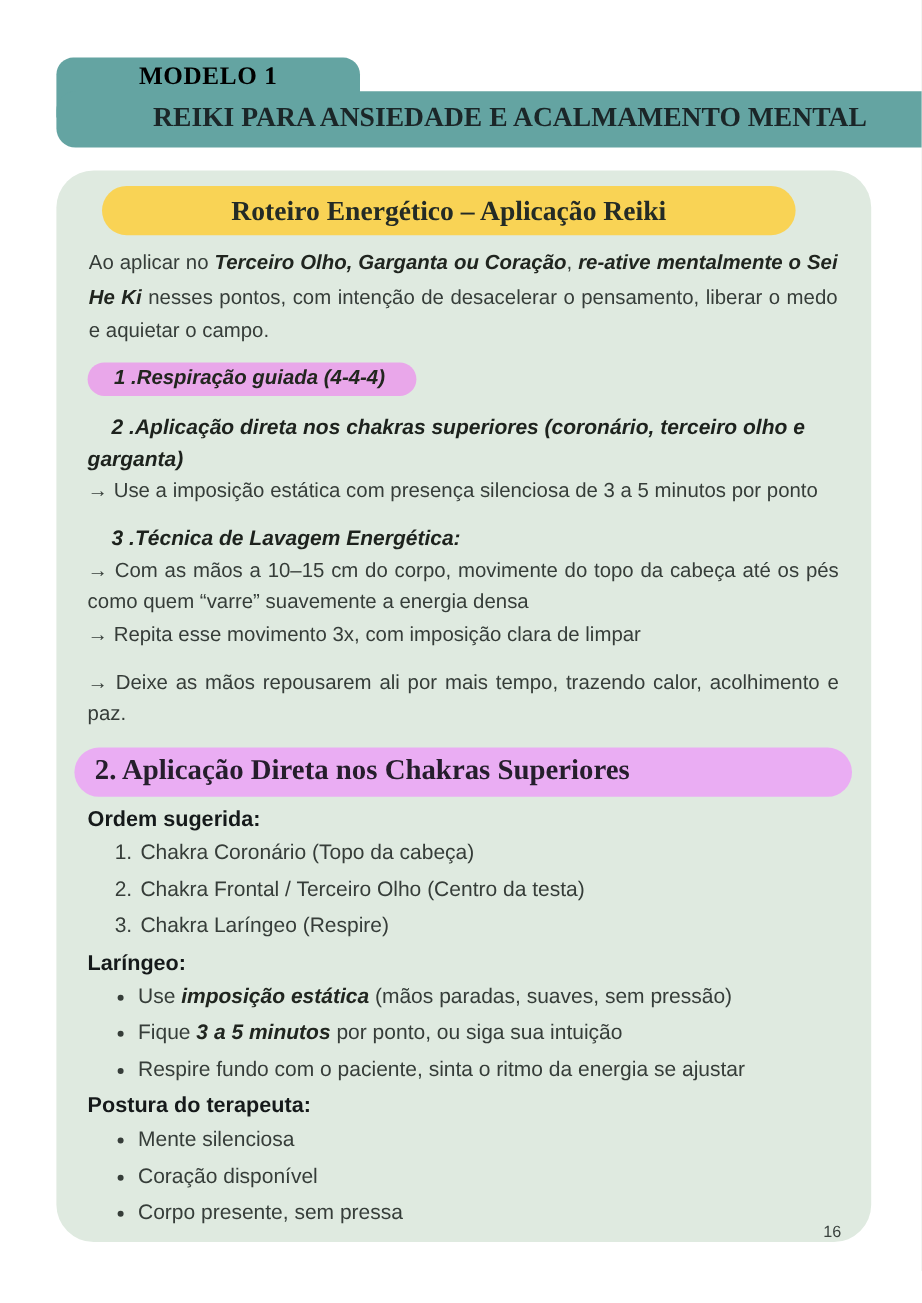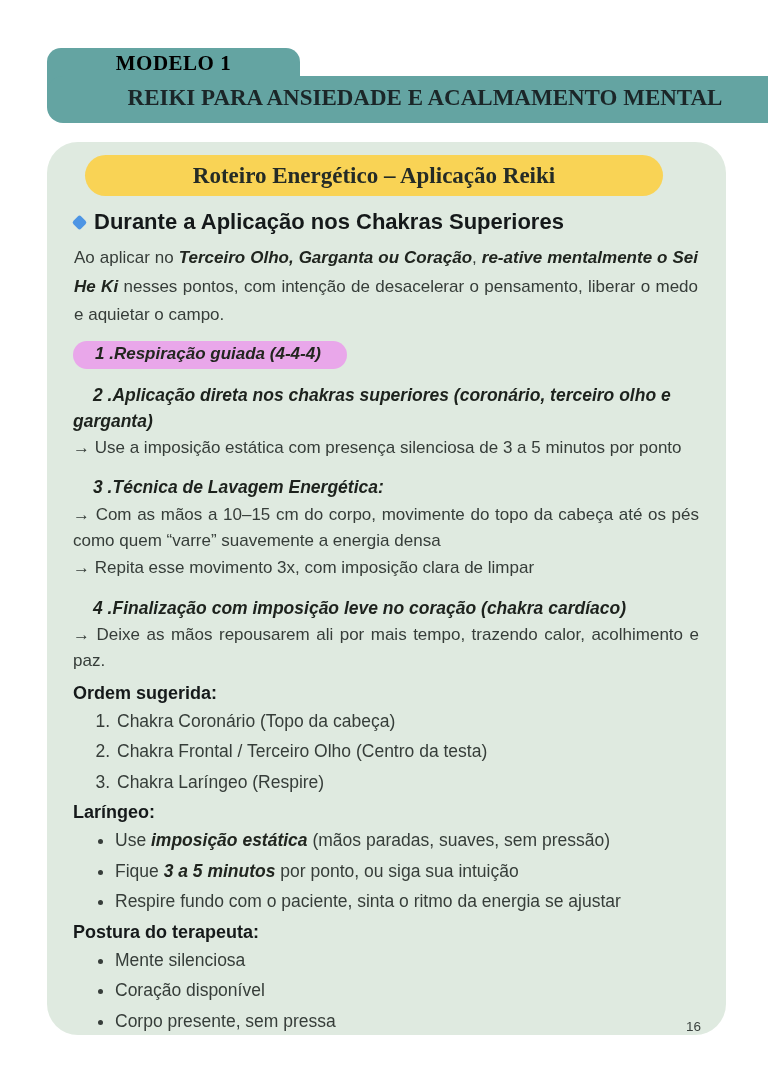--- a/index.html
+++ b/index.html
@@ -83,47 +83,45 @@
   <div class="header-band">
     <span>REIKI PARA ANSIEDADE E ACALMAMENTO MENTAL</span>
   </div>
 
   <div class="card">
 
     <div class="banner-pill">
       <span>Roteiro Energético – Aplicação Reiki</span>
     </div>
 
-    <div class="s1-heading">
-      <span class="diamond"></span>
-      <span>Durante a Aplicação nos Chakras Superiores</span>
-    </div>
 
     <p class="intro"><span>Ao aplicar no </span><span class="bi">Terceiro Olho, Garganta ou Coração</span><span>, </span><span class="bi">re-ative mentalmente o Sei He Ki</span><span> nesses pontos, com intenção de desacelerar o pensamento, liberar o medo e aquietar o campo.</span></p>
 
     <div class="step-pill">
       <span>1 .Respiração guiada (4-4-4)</span>
     </div>
 
     <div class="step">
       <div class="step-label">2 .Aplicação direta nos chakras superiores (coronário, terceiro olho e garganta)</div>
       <div class="step-line">→ Use a imposição estática com presença silenciosa de 3 a 5 minutos por ponto</div>
     </div>
 
     <div class="step">
       <div class="step-label">3 .Técnica de Lavagem Energética:</div>
       <div class="step-line">→ Com as mãos a 10–15 cm do corpo, movimente do topo da cabeça até os pés como quem “varre” suavemente a energia densa</div>
       <div class="step-line">→ Repita esse movimento 3x, com imposição clara de limpar</div>
     </div>
 
     <div class="step">
-      <div class="step-label">4 .Finalização com imposição leve no coração (chakra cardíaco)</div>
       <div class="step-line">→ Deixe as mãos repousarem ali por mais tempo, trazendo calor, acolhimento e paz.</div>
     </div>
 
+    <div class="s2-pill">
+      <span>2. Aplicação Direta nos Chakras Superiores</span>
+    </div>
 
     <div class="sub-label">Ordem sugerida:</div>
     <ol class="num-list">
       <li>Chakra Coronário (Topo da cabeça)</li>
       <li>Chakra Frontal / Terceiro Olho (Centro da testa)</li>
       <li>Chakra Laríngeo (Respire)</li>
     </ol>
 
     <div class="sub-label">Laríngeo:</div>
     <ul class="dot-list">

